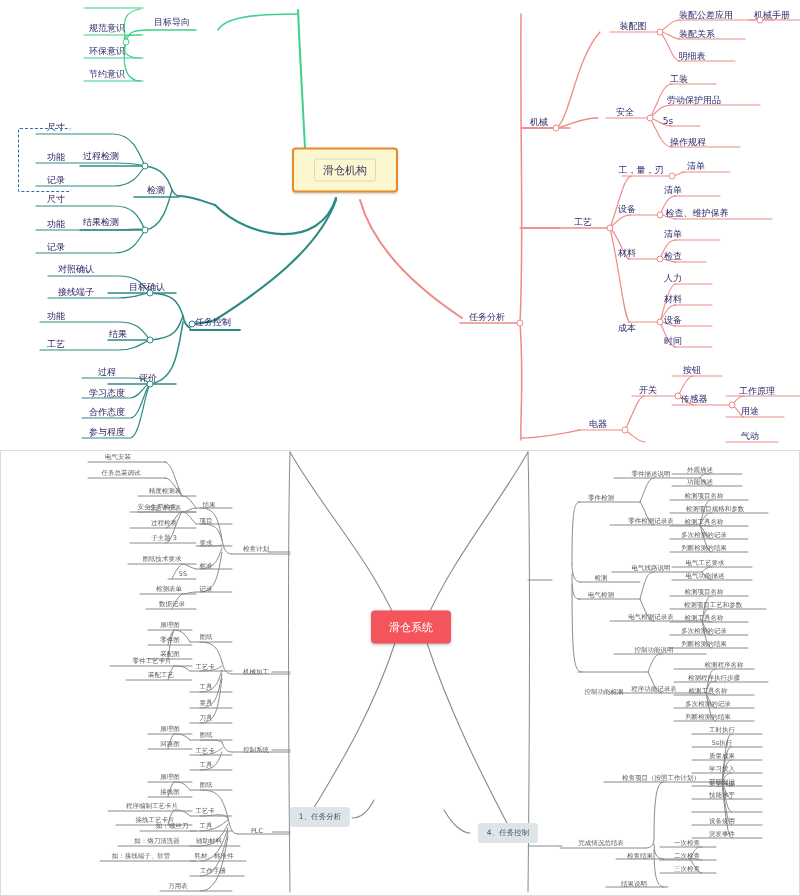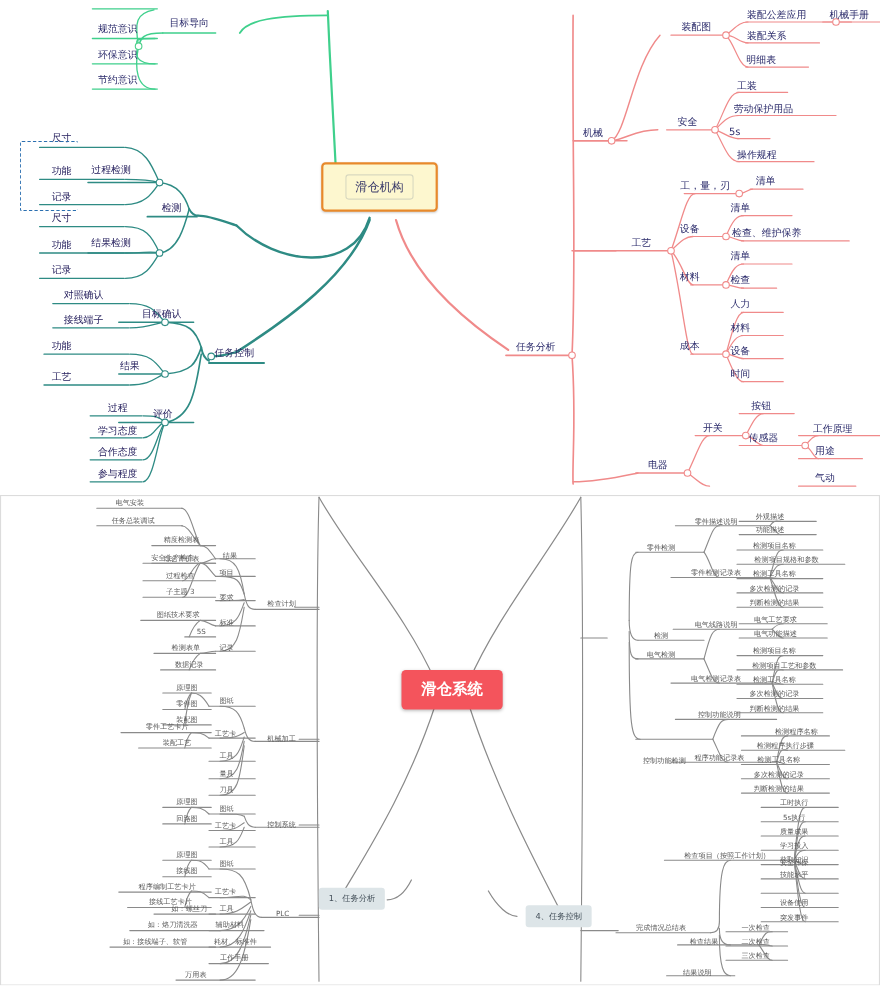--- a/index.html
+++ b/index.html
@@ -16,21 +16,21 @@
   .lbl.gray{color:#5a5a5a;font-size:6.5px;line-height:8px;}
   #center-top{
     position:absolute;transform:translate(-50%,-50%);
     padding:9px 20px;background:#fdf7cf;border:2px solid #e8892b;
     border-radius:4px;font-size:11px;color:#3a3a6a;box-shadow:0 1px 2px rgba(0,0,0,.18);
   }
   #center-top .inner{border:1px solid #d9d9c0;border-radius:3px;padding:3px 8px;}
   #center-bottom{
     position:absolute;transform:translate(-50%,-50%);
     padding:9px 18px;background:#f4545c;border-radius:4px;
-    font-size:14px;color:#fff;font-weight:bold;box-shadow:0 1px 3px rgba(0,0,0,.25);
+    font-size:11px;color:#fff;font-weight:normal;box-shadow:0 1px 3px rgba(0,0,0,.25);
   }
   .chip{
     position:absolute;transform:translate(-50%,-50%);
     padding:5px 9px;background:#dde5e8;border-radius:3px;
     font-size:7.5px;color:#44505a;white-space:nowrap;
   }
   .dashbox{position:absolute;border:1px dashed #2b6fb0;border-right:none;border-radius:2px;}
   .dot{position:absolute;width:5px;height:5px;border-radius:50%;background:#fff;transform:translate(-50%,-50%);}
   .dot.teal{border:1px solid #2e8b84;}
   .dot.pink{border:1px solid #f08a8a;}
@@ -426,21 +426,21 @@
   <div class="node lbl pink" style="left:583px;top:222px;">工艺</div>
   <div class="node lbl pink" style="left:641px;top:170px;">工，量，刃</div>
   <div class="node lbl pink" style="left:696px;top:166px;">清单</div>
   <div class="node lbl pink" style="left:627px;top:209px;">设备</div>
   <div class="node lbl pink" style="left:673px;top:190px;">清单</div>
   <div class="node lbl pink" style="left:697px;top:213px;">检查、维护保养</div>
   <div class="node lbl pink" style="left:627px;top:253px;">材料</div>
   <div class="node lbl pink" style="left:673px;top:234px;">清单</div>
   <div class="node lbl pink" style="left:673px;top:256px;">检查</div>
 
-  <div class="node lbl pink" style="left:627px;top:316px;">成本</div>
+  <div class="node lbl pink" style="left:627px;top:328px;font-family:Liberation Serif, serif;">成本</div>
   <div class="node lbl pink" style="left:673px;top:278px;">人力</div>
   <div class="node lbl pink" style="left:673px;top:299px;">材料</div>
   <div class="node lbl pink" style="left:673px;top:320px;">设备</div>
   <div class="node lbl pink" style="left:673px;top:341px;">时间</div>
 
   <div class="node lbl pink" style="left:598px;top:424px;">电器</div>
   <div class="node lbl pink" style="left:648px;top:390px;">开关</div>
   <div class="node lbl pink" style="left:692px;top:370px;">按钮</div>
   <div class="node lbl pink" style="left:694px;top:399px;">传感器</div>
   <div class="node lbl pink" style="left:757px;top:391px;">工作原理</div>

